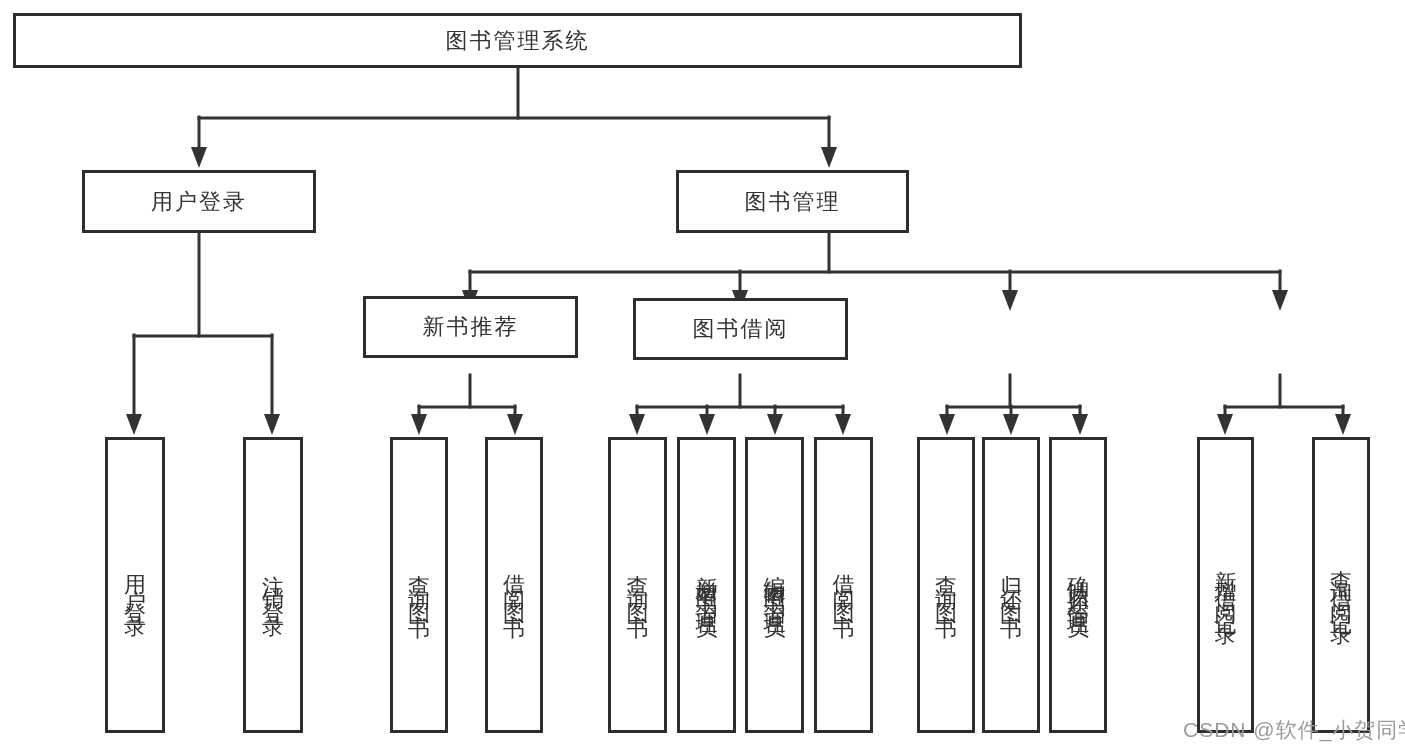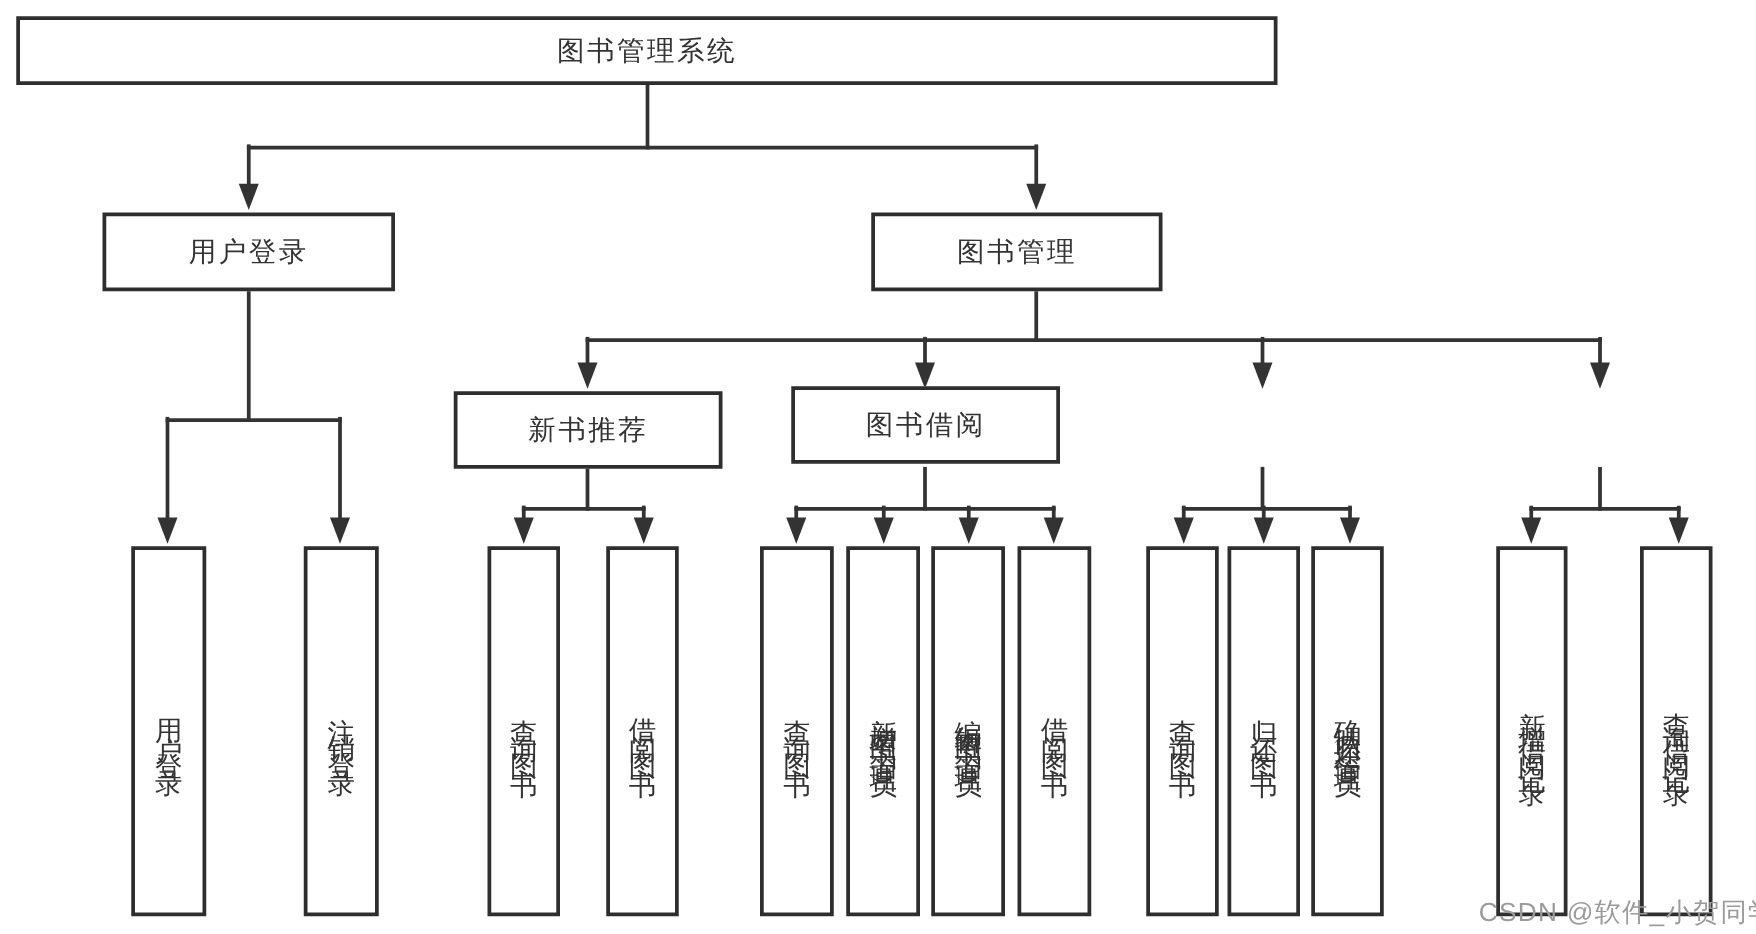--- a/index.html
+++ b/index.html
@@ -116,28 +116,28 @@
     </g>
   </svg>
 
   <div class="node hnode" style="left:13px;top:13px;width:1009px;height:55px">
     <span>图书管理系统</span>
   </div>
 
   <div class="node hnode" style="left:82px;top:170px;width:234px;height:63px">
     <span>用户登录</span>
   </div>
-  <div class="node hnode" style="left:697px;top:170px;width:233px;height:63px">
+  <div class="node hnode" style="left:676px;top:170px;width:233px;height:63px">
     <span>图书管理</span>
   </div>
 
-  <div class="node hnode" style="left:363px;top:313px;width:215px;height:62px">
+  <div class="node hnode" style="left:363px;top:296px;width:215px;height:62px">
     <span>新书推荐</span>
   </div>
-  <div class="node hnode" style="left:633px;top:309px;width:215px;height:62px">
+  <div class="node hnode" style="left:633px;top:298px;width:215px;height:62px">
     <span>图书借阅</span>
   </div>
 
   <div class="node vnode" style="left:105px;top:437px;width:60px;height:296px">
     <span class="vtext sp-lg">用户登录</span>
   </div>
   <div class="node vnode" style="left:243px;top:437px;width:60px;height:296px">
     <span class="vtext sp-lg">注销登录</span>
   </div>
 

